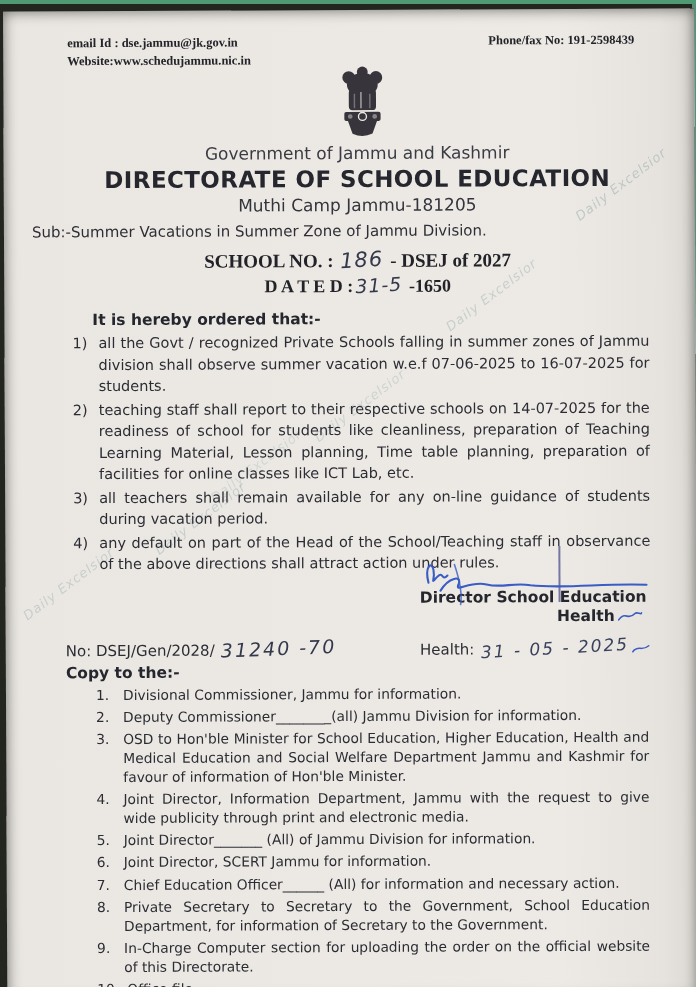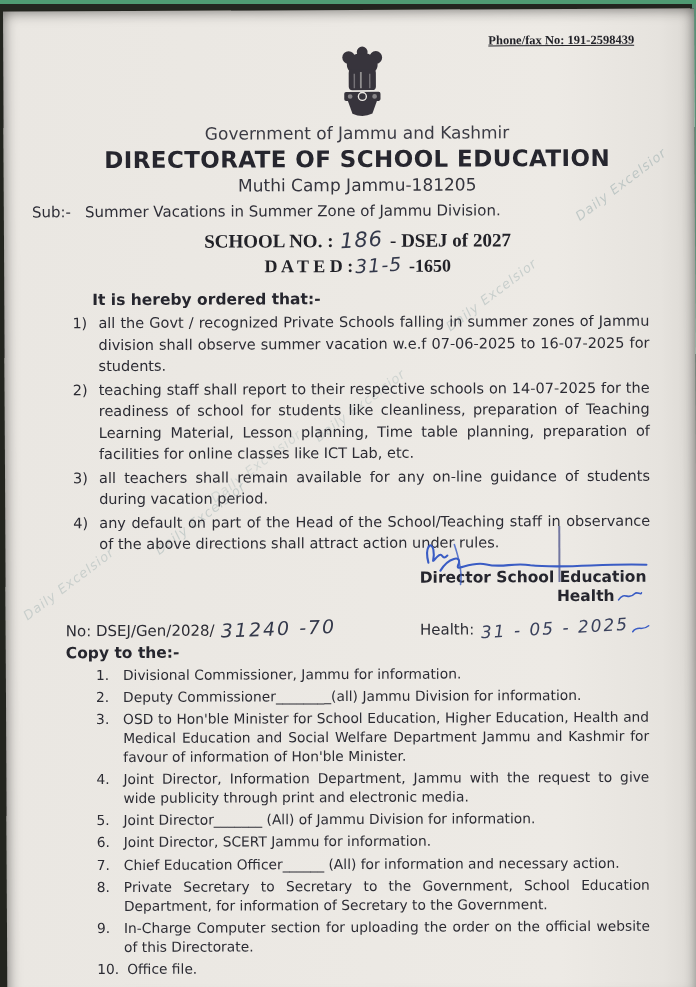--- a/index.html
+++ b/index.html
@@ -14,30 +14,30 @@
     box-shadow:0 0 14px rgba(0,0,0,.55) inset;
   }
   .content{position:relative;padding:24px 44px 0 60px;color:#2c2c34;}
   
   .wm{position:absolute;font-size:13px;color:#7b9699;opacity:.38;white-space:nowrap;
       transform:rotate(-37deg);letter-spacing:1px;font-style:italic;pointer-events:none;}
   
   .contact-row{display:flex;justify-content:space-between;align-items:flex-start;
       font-family:"Liberation Serif",serif;font-weight:bold;font-size:12.5px;color:#232329;}
   .contact-left{padding-left:4px;line-height:1.4;}
-  .contact-right{padding-right:16px;text-decoration:underline;}
+  .contact-right{padding-right:16px;}
   
   .emblem-wrap{text-align:center;margin:-6px 0 0 10px;height:78px;}
   
   .gov-line{text-align:center;font-size:17px;color:#3b3b44;margin-top:2px;}
   .directorate{text-align:center;font-size:23px;font-weight:bold;color:#26262e;
       margin:3px 0 0 0;letter-spacing:.4px;}
   .address{text-align:center;font-size:17px;color:#34343d;margin-top:3px;}
   .subject{font-size:15px;margin:7px 0 0 -32px;color:#2e2e37;}
-  .subject .lbl{margin-right:14px;}
+  .subject .lbl{}
   
   .order-no{font-family:"Liberation Serif",serif;font-weight:bold;font-size:19px;
       text-align:center;margin-top:8px;color:#222228;}
   .dated-line{font-family:"Liberation Serif",serif;font-weight:bold;font-size:18px;
       text-align:center;margin-top:2px;color:#222228;}
   .hand{font-family:"DejaVu Sans",sans-serif;font-style:italic;display:inline-block;
       transform:rotate(-3deg);color:#33384a;font-weight:normal;}
   .hand.orderno{font-size:21px;letter-spacing:1px;margin:0 2px;}
   .hand.dateshort{font-size:19px;letter-spacing:1px;margin:0 2px;}
   
@@ -78,20 +78,22 @@
     <span class="wm" style="left:432px;top:278px;opacity:.32;">Daily Excelsior</span>
     <span class="wm" style="left:300px;top:388px;opacity:.26;">Daily Excelsior</span>
     <span class="wm" style="left:140px;top:500px;opacity:.32;">Daily Excelsior</span>
     <span class="wm" style="left:8px;top:565px;opacity:.3;">Daily Excelsior</span>
     <span class="wm" style="left:196px;top:448px;opacity:.22;">Daily Excelsior</span>
 
     <div class="content">
 
       <div class="contact-row">
         <div class="contact-left">
+          <div>email Id : dse.jammu@jk.gov.in</div>
+          <div>Website:www.schedujammu.nic.in</div>
         </div>
         <div class="contact-right">Phone/fax No: 191-2598439</div>
       </div>
 
       <div class="emblem-wrap">
         <svg width="58" height="78" viewBox="0 0 64 84">
           <g fill="#37343c">
             <circle cx="32" cy="9" r="6"></circle>
             <circle cx="17" cy="15" r="7"></circle>
             <circle cx="47" cy="15" r="7"></circle>

